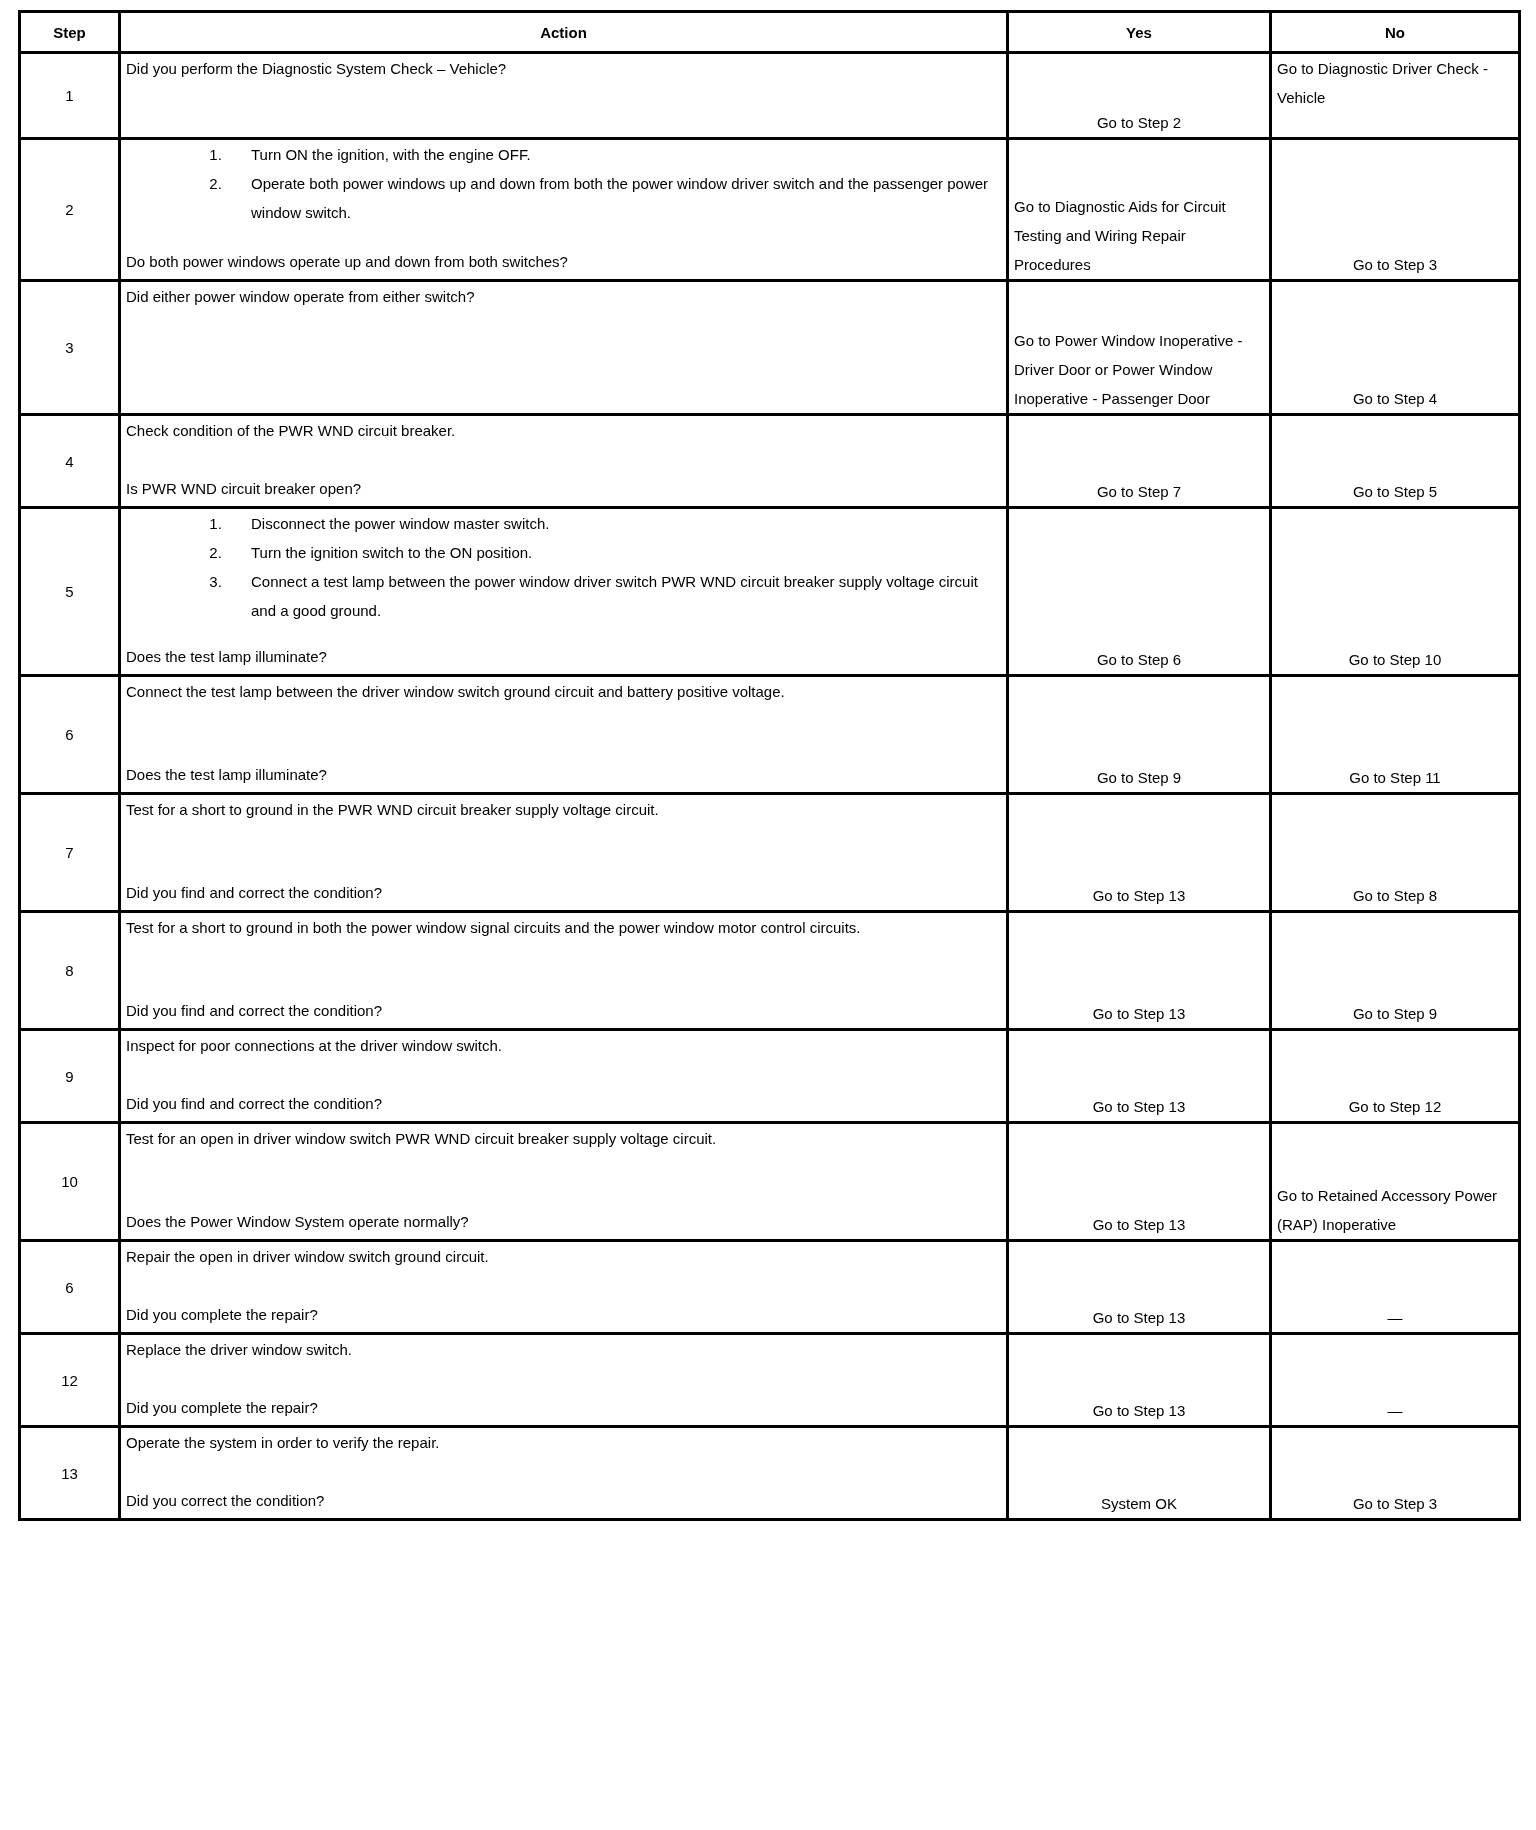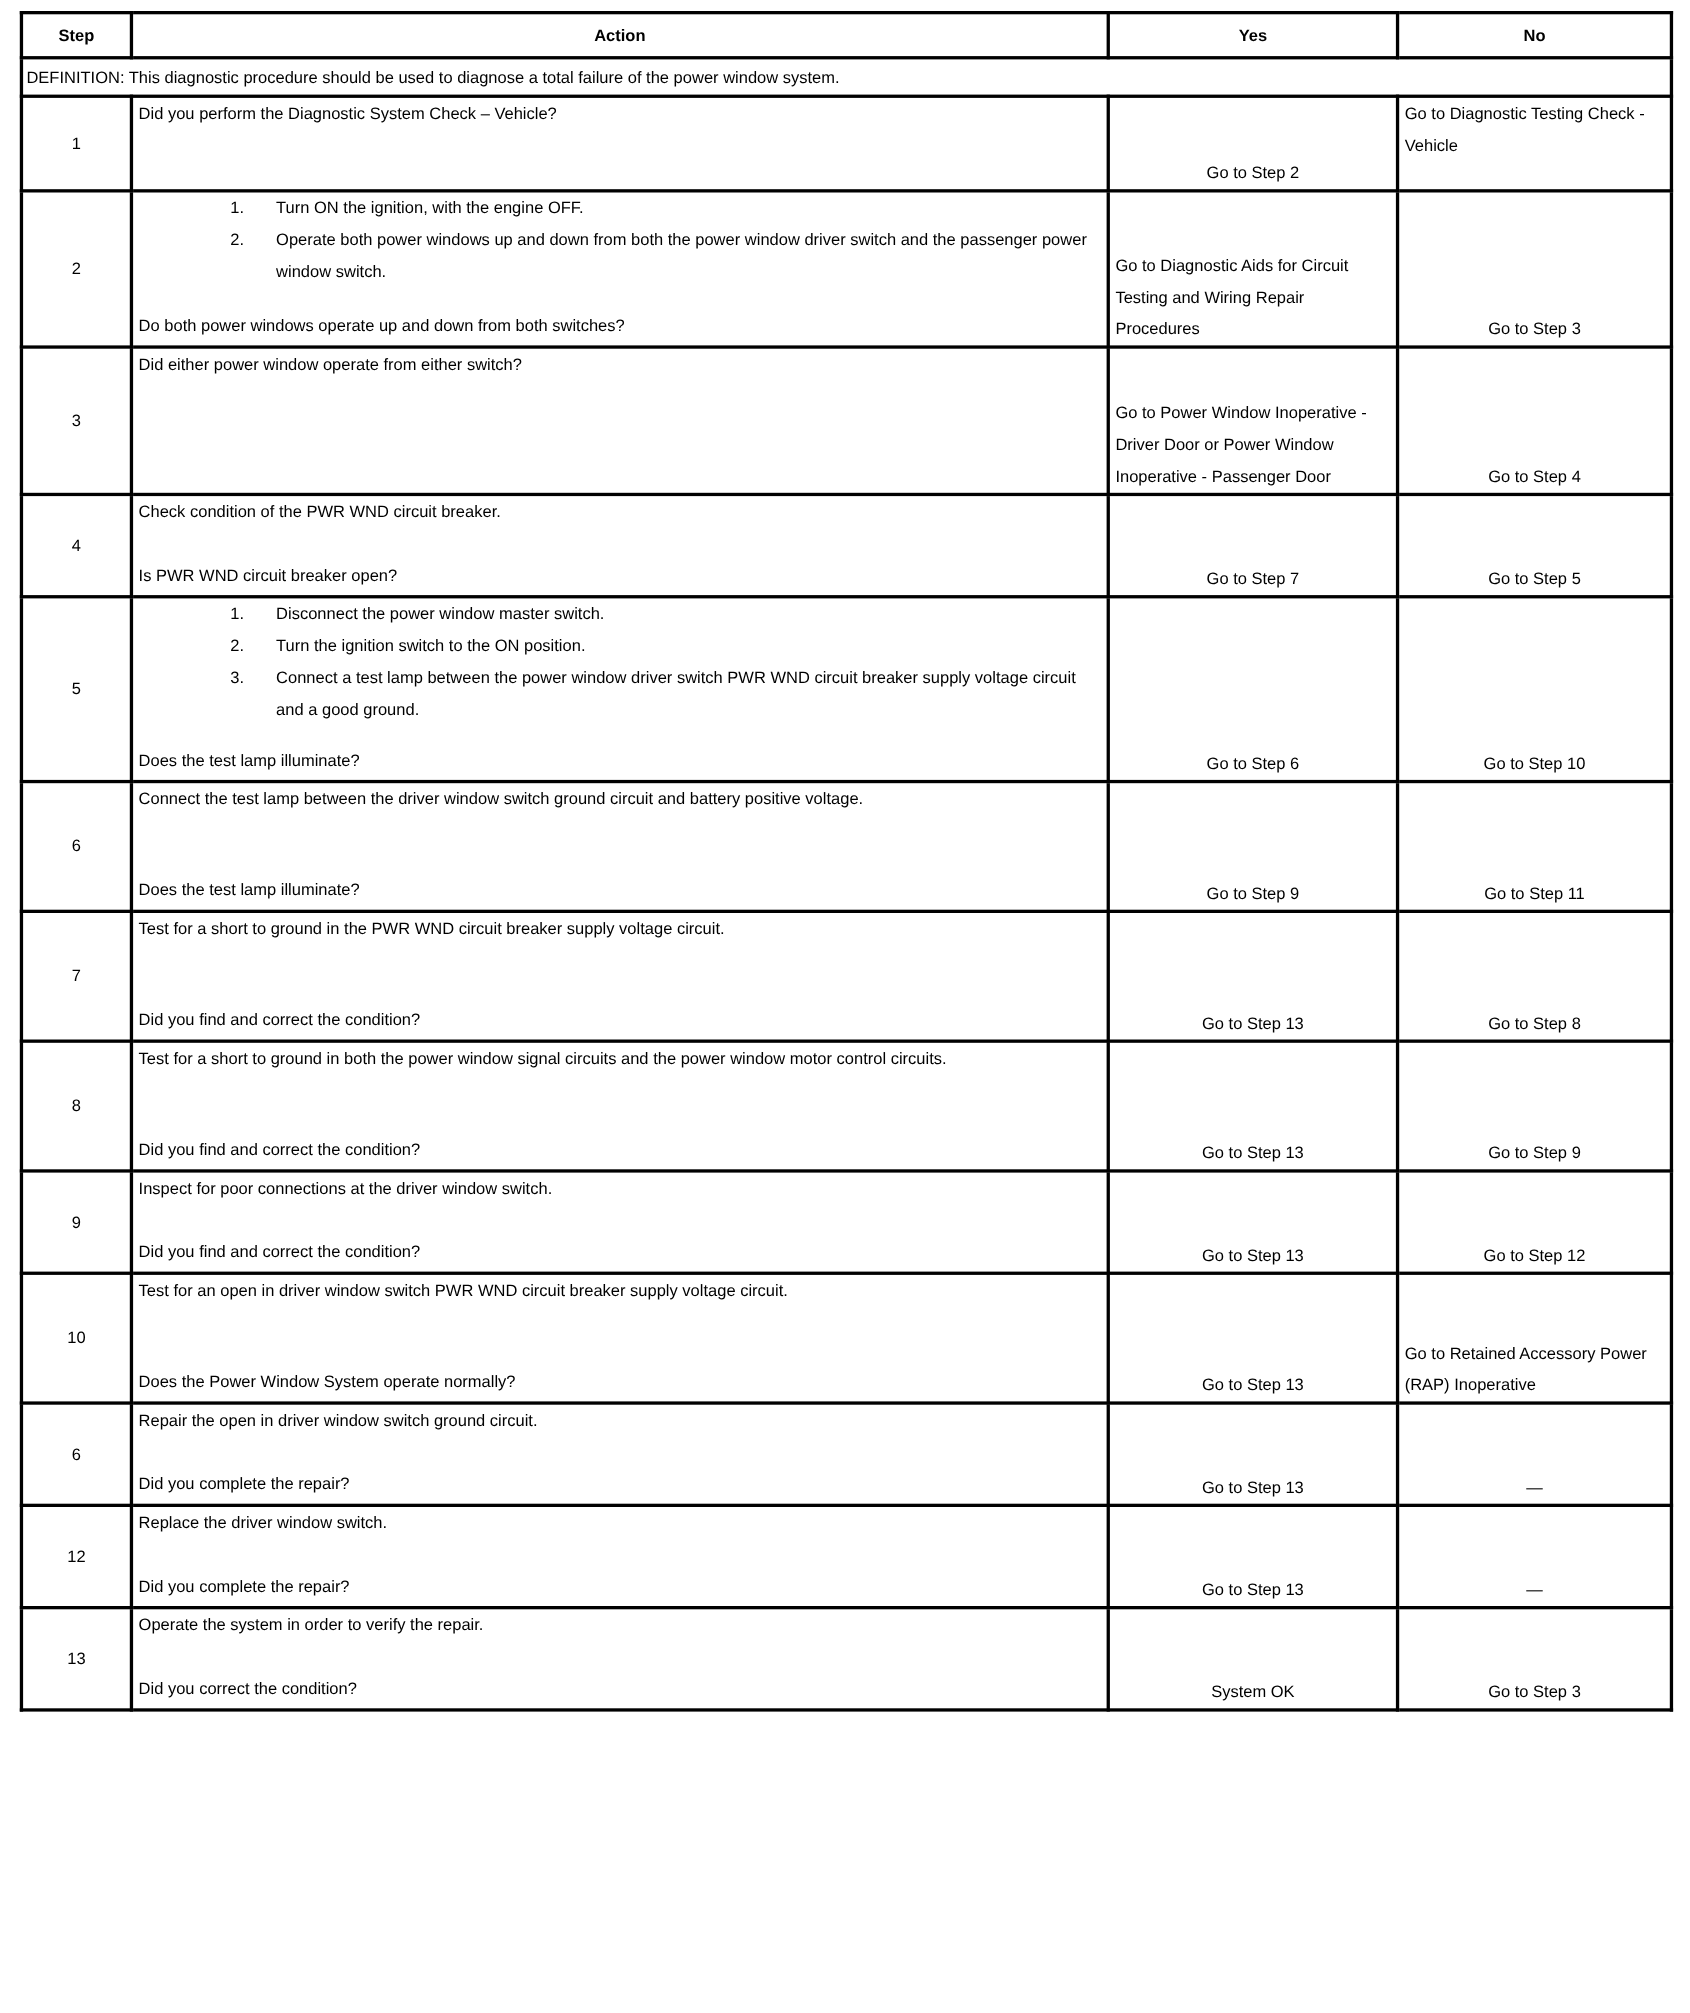--- a/index.html
+++ b/index.html
@@ -41,34 +41,31 @@
   </colgroup>
   <thead>
     <tr>
       <th>Step</th>
       <th>Action</th>
       <th>Yes</th>
       <th>No</th>
     </tr>
   </thead>
   <tbody id="tbody">
-    <tr class="def">
-      <td colspan="4">DEFINITION: This diagnostic procedure should be used to diagnose a total failure of the power window system.</td>
-    </tr>
   <tr style="height: 83px;">
         <td class="step">1</td>
         <td class="action" style="height: 83px;">
           <div class="act-wrap" style="height: 80px;">
             <div>
               <div>Did you perform the Diagnostic System Check – Vehicle?</div>
             </div>
           </div>
         </td>
         <td class="yes center" style="vertical-align: bottom;">Go to Step 2</td>
-        <td class="no left" style="vertical-align: top;">Go to Diagnostic Testing Check - Vehicle</td>
+        <td class="no left" style="vertical-align: top;">Go to Diagnostic Driver Check - Vehicle</td>
       </tr>
       <tr style="height: 139px;">
         <td class="step">2</td>
         <td class="action" style="height: 139px;">
           <div class="act-wrap" style="height: 136px;">
             <div>
               <ol class="sub">
                 <li>Turn ON the ignition, with the engine OFF.</li>
                 <li>Operate both power windows up and down from both the power window driver switch and the passenger power window switch.</li>
               </ol>

